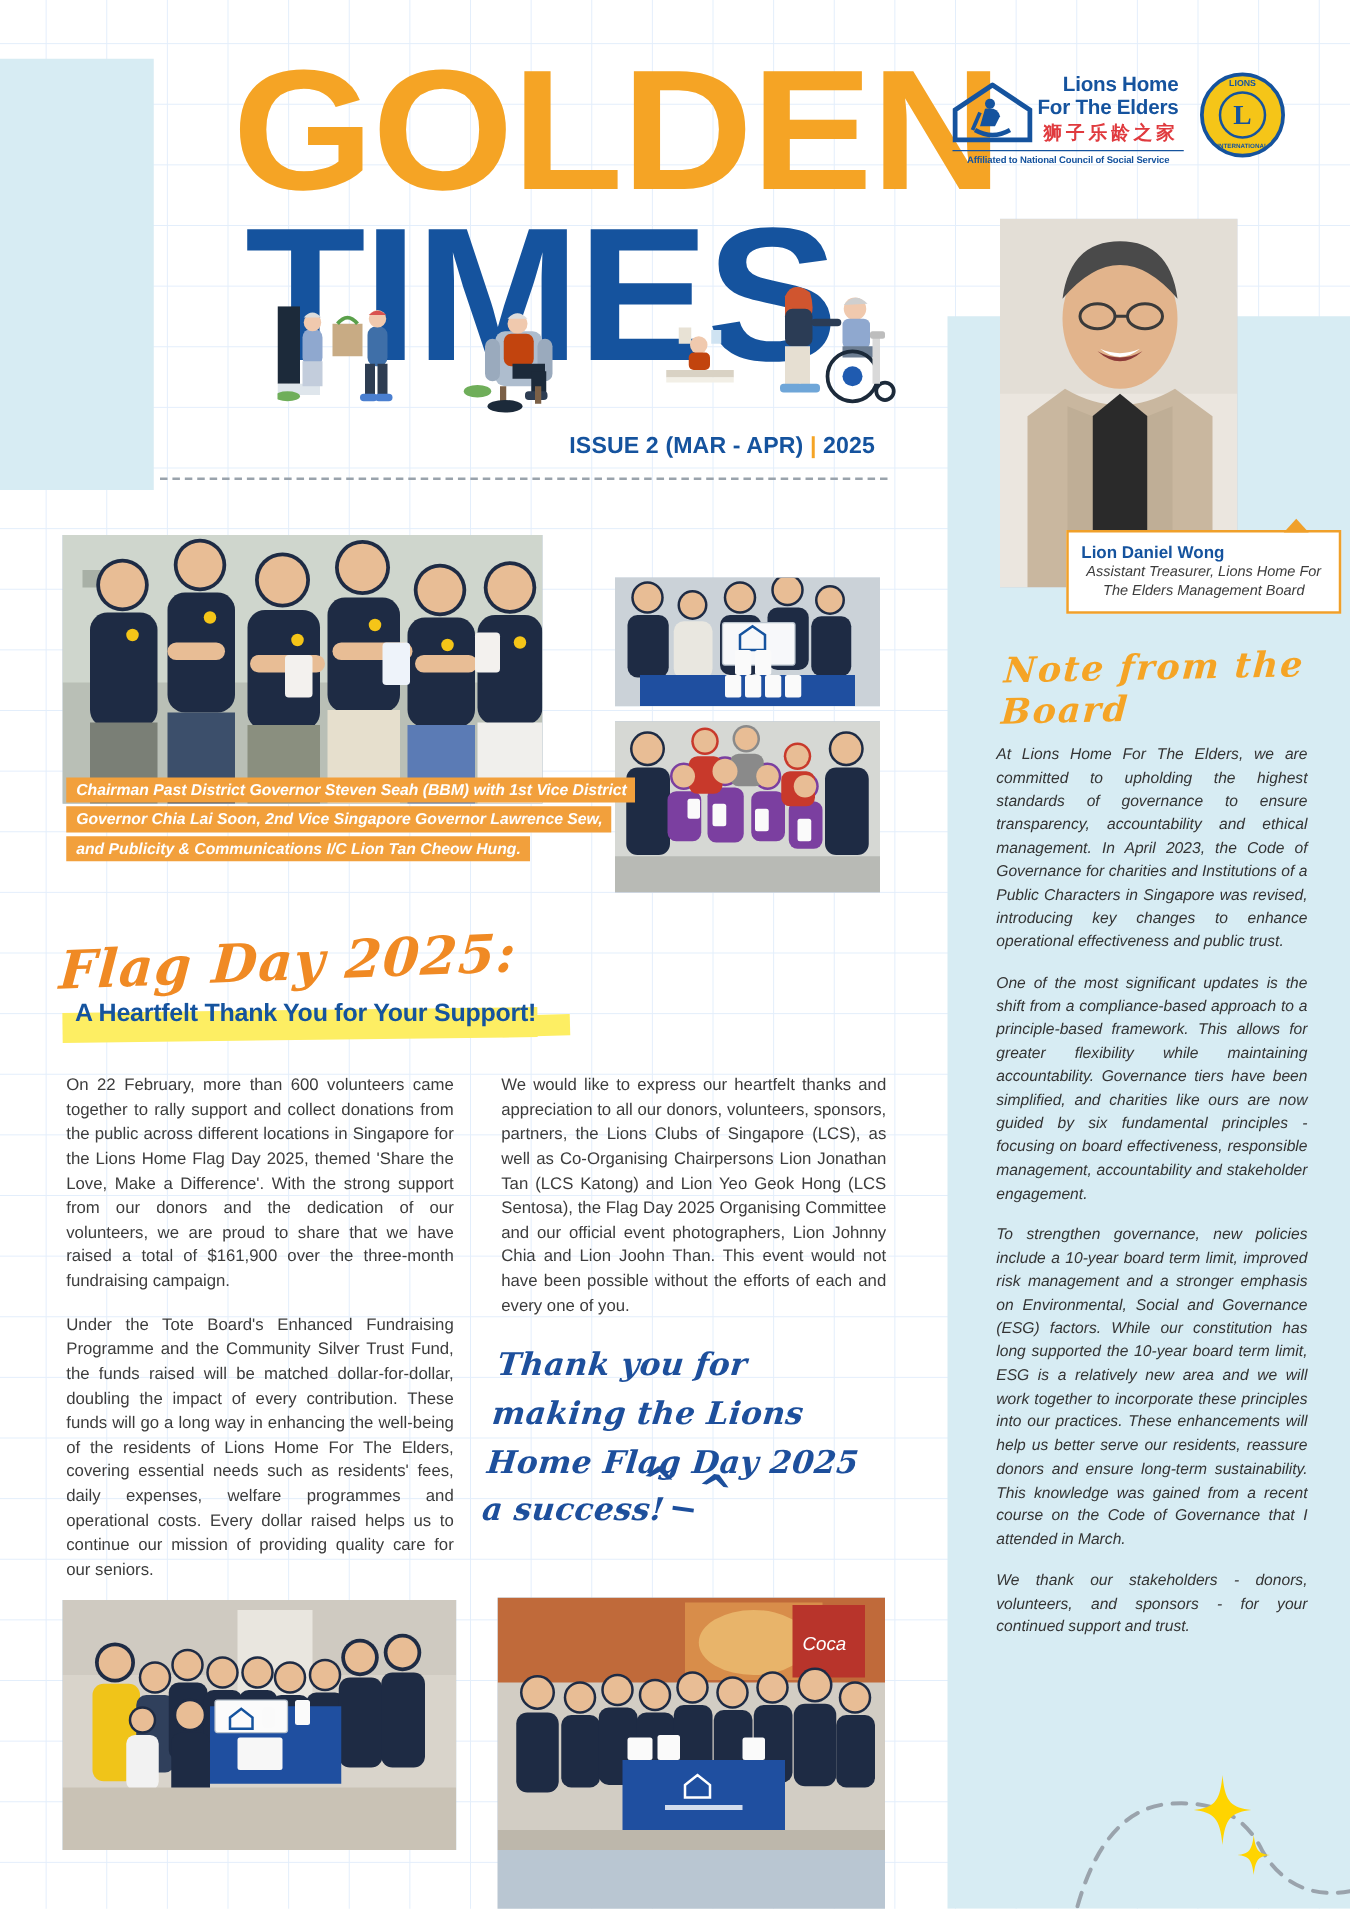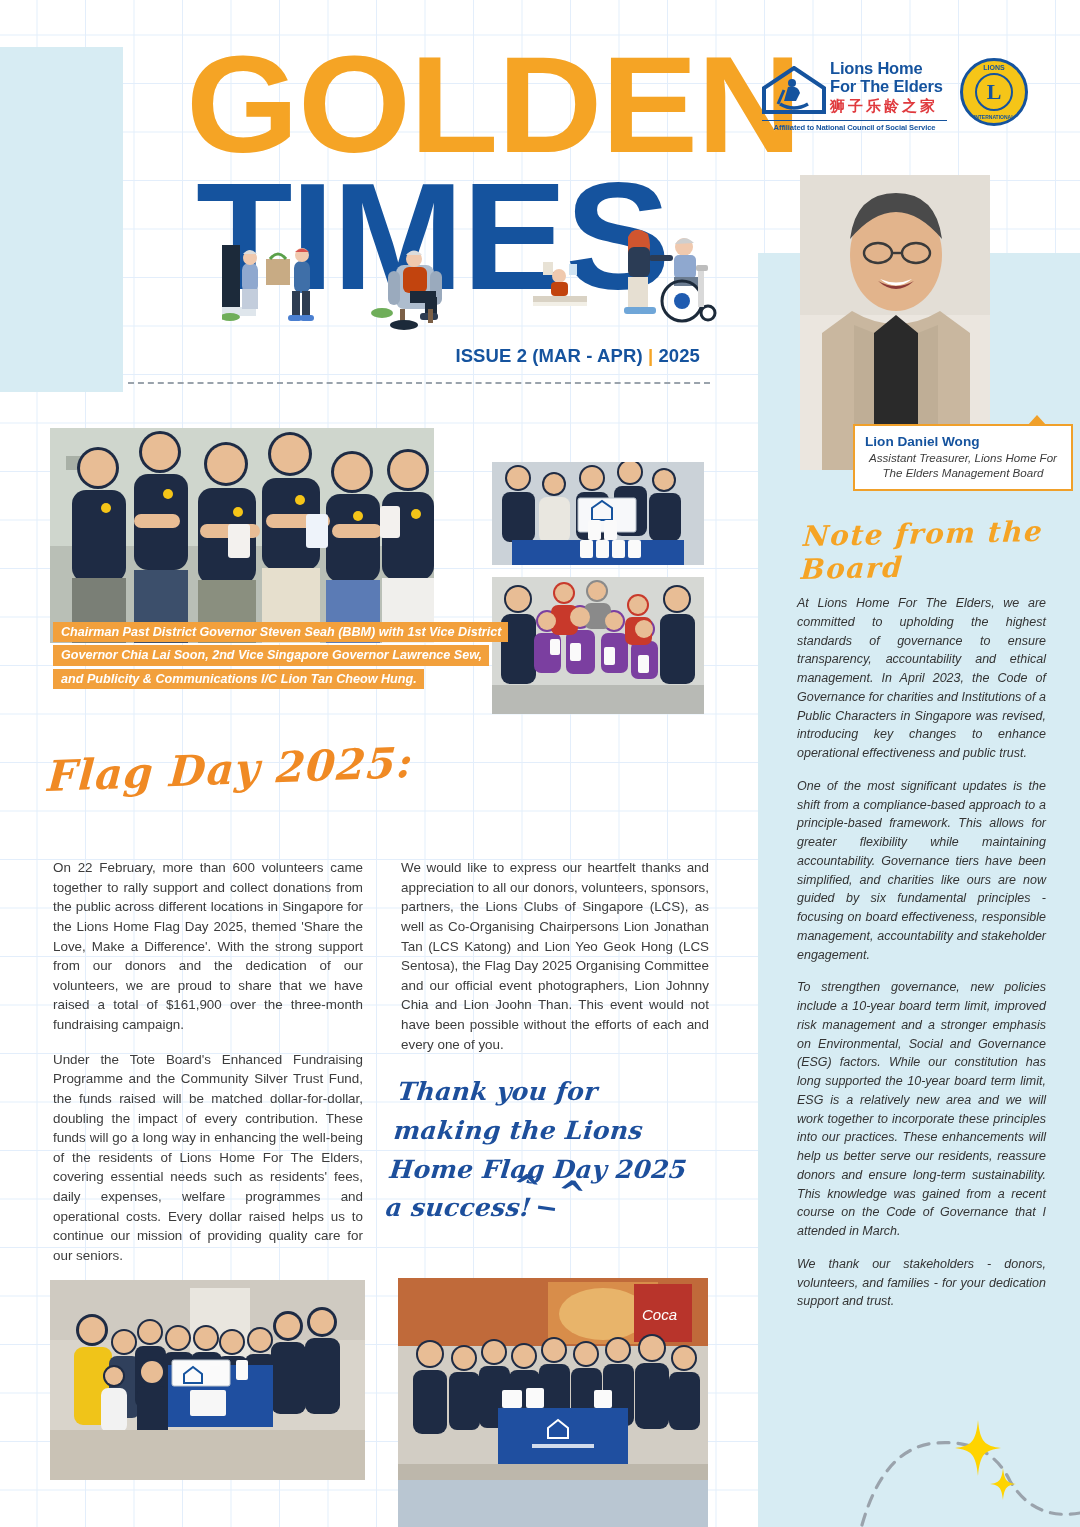--- a/index.html
+++ b/index.html
@@ -59,21 +59,21 @@
   .issue-line .bar{color:#f5a425;font-weight:bold;}
   .dash-rule{
     position:absolute;left:128px;top:382px;width:582px;height:0;
     border-top:2px dashed #9aa3ac;
   }
   
   .logo-wrap{position:absolute;left:762px;top:58px;width:190px;height:80px;}
   .lh-logo-icon{
     position:absolute;left:0;top:8px;width:64px;height:48px;
   }
-  .lh-text{position:absolute;left:68px;top:2px;}
+  .lh-text{position:absolute;left:68px;top:2px;text-align:right;}
   .lh-line1{font-size:16.5px;font-weight:bold;color:#15539e;line-height:1.08;letter-spacing:-.2px;}
   .lh-cn{font-size:15px;font-weight:bold;color:#e03a3e;letter-spacing:3px;margin-top:1px;}
   .lh-affil{
     position:absolute;left:0;top:62px;width:185px;
     font-size:7.6px;font-weight:bold;color:#15539e;
     border-top:1.2px solid #15539e;padding-top:2px;letter-spacing:-.1px;
     text-align:center;
   }
   .lions-emblem{
     position:absolute;left:960px;top:58px;width:62px;height:62px;border-radius:50%;
@@ -431,20 +431,25 @@
     </svg>
   </div>
 
   <div class="cap-lines">
     <div><span class="cap-line">Chairman Past District Governor Steven Seah (BBM) with 1st Vice District</span></div>
     <div><span class="cap-line">Governor Chia Lai Soon, 2nd Vice Singapore Governor Lawrence Sew,</span></div>
     <div><span class="cap-line">and Publicity &amp; Communications I/C Lion Tan Cheow Hung.</span></div>
   </div>
 
   <div class="flagday-script">Flag Day 2025:</div>
+  <div class="flagday-sub-wrap">
+    <div class="hl-bar"></div>
+    <div class="hl-bar2"></div>
+    <div class="flagday-sub">A Heartfelt Thank You for Your Support!</div>
+  </div>
 
   <div class="col col-left">
     <p>On 22 February, more than 600 volunteers came together to rally support and collect donations from the public across different locations in Singapore for the Lions Home Flag Day 2025, themed 'Share the Love, Make a Difference'. With the strong support from our donors and the dedication of our volunteers, we are proud to share that we have raised a total of $161,900 over the three-month fundraising campaign.</p>
     <p>Under the Tote Board's Enhanced Fundraising Programme and the Community Silver Trust Fund, the funds raised will be matched dollar-for-dollar, doubling the impact of every contribution. These funds will go a long way in enhancing the well-being of the residents of Lions Home For The Elders, covering essential needs such as residents' fees, daily expenses, welfare programmes and operational costs. Every dollar raised helps us to continue our mission of providing quality care for our seniors.</p>
   </div>
 
   <div class="col col-right">
     <p>We would like to express our heartfelt thanks and appreciation to all our donors, volunteers, sponsors, partners, the Lions Clubs of Singapore (LCS), as well as Co-Organising Chairpersons Lion Jonathan Tan (LCS Katong) and Lion Yeo Geok Hong (LCS Sentosa), the Flag Day 2025 Organising Committee and our official event photographers, Lion Johnny Chia and Lion Joohn Than. This event would not have been possible without the efforts of each and every one of you.</p>
   </div>
 
@@ -579,21 +584,21 @@
     <div class="nm">Lion Daniel Wong</div>
     <div class="ttl">Assistant Treasurer, Lions Home For The Elders Management Board</div>
   </div>
 
   <div class="note-title">Note from the Board</div>
 
   <div class="note-body">
     <p>At Lions Home For The Elders, we are committed to upholding the highest standards of governance to ensure transparency, accountability and ethical management. In April 2023, the Code of Governance for charities and Institutions of a Public Characters in Singapore was revised, introducing key changes to enhance operational effectiveness and public trust.</p>
     <p>One of the most significant updates is the shift from a compliance-based approach to a principle-based framework. This allows for greater flexibility while maintaining accountability. Governance tiers have been simplified, and charities like ours are now guided by six fundamental principles - focusing on board effectiveness, responsible management, accountability and stakeholder engagement.</p>
     <p>To strengthen governance, new policies include a 10-year board term limit, improved risk management and a stronger emphasis on Environmental, Social and Governance (ESG) factors. While our constitution has long supported the 10-year board term limit, ESG is a relatively new area and we will work together to incorporate these principles into our practices. These enhancements will help us better serve our residents, reassure donors and ensure long-term sustainability. This knowledge was gained from a recent course on the Code of Governance that I attended in March.</p>
-    <p>We thank our stakeholders - donors, volunteers, and families - for your dedication support and trust.</p>
+    <p>We thank our stakeholders - donors, volunteers, and sponsors - for your continued support and trust.</p>
   </div>
 
   <div class="sparkle" style="left:850px;top:1395px;">
     <svg width="230" height="132" viewBox="0 0 230 132">
       <path d="M12 130 Q34 52 86 48 Q140 44 160 86 Q184 126 230 118" fill="none" stroke="#9aa3ac" stroke-width="3.2" stroke-dasharray="11 9" stroke-linecap="round"></path>
     </svg>
   </div>
   <div class="sparkle" style="left:955px;top:1420px;">
     <svg width="46" height="56" viewBox="0 0 46 56">
       <path d="M23 0 C25 22 30 26 46 28 C30 30 25 34 23 56 C21 34 16 30 0 28 C16 26 21 22 23 0 Z" fill="#ffd400"></path>

